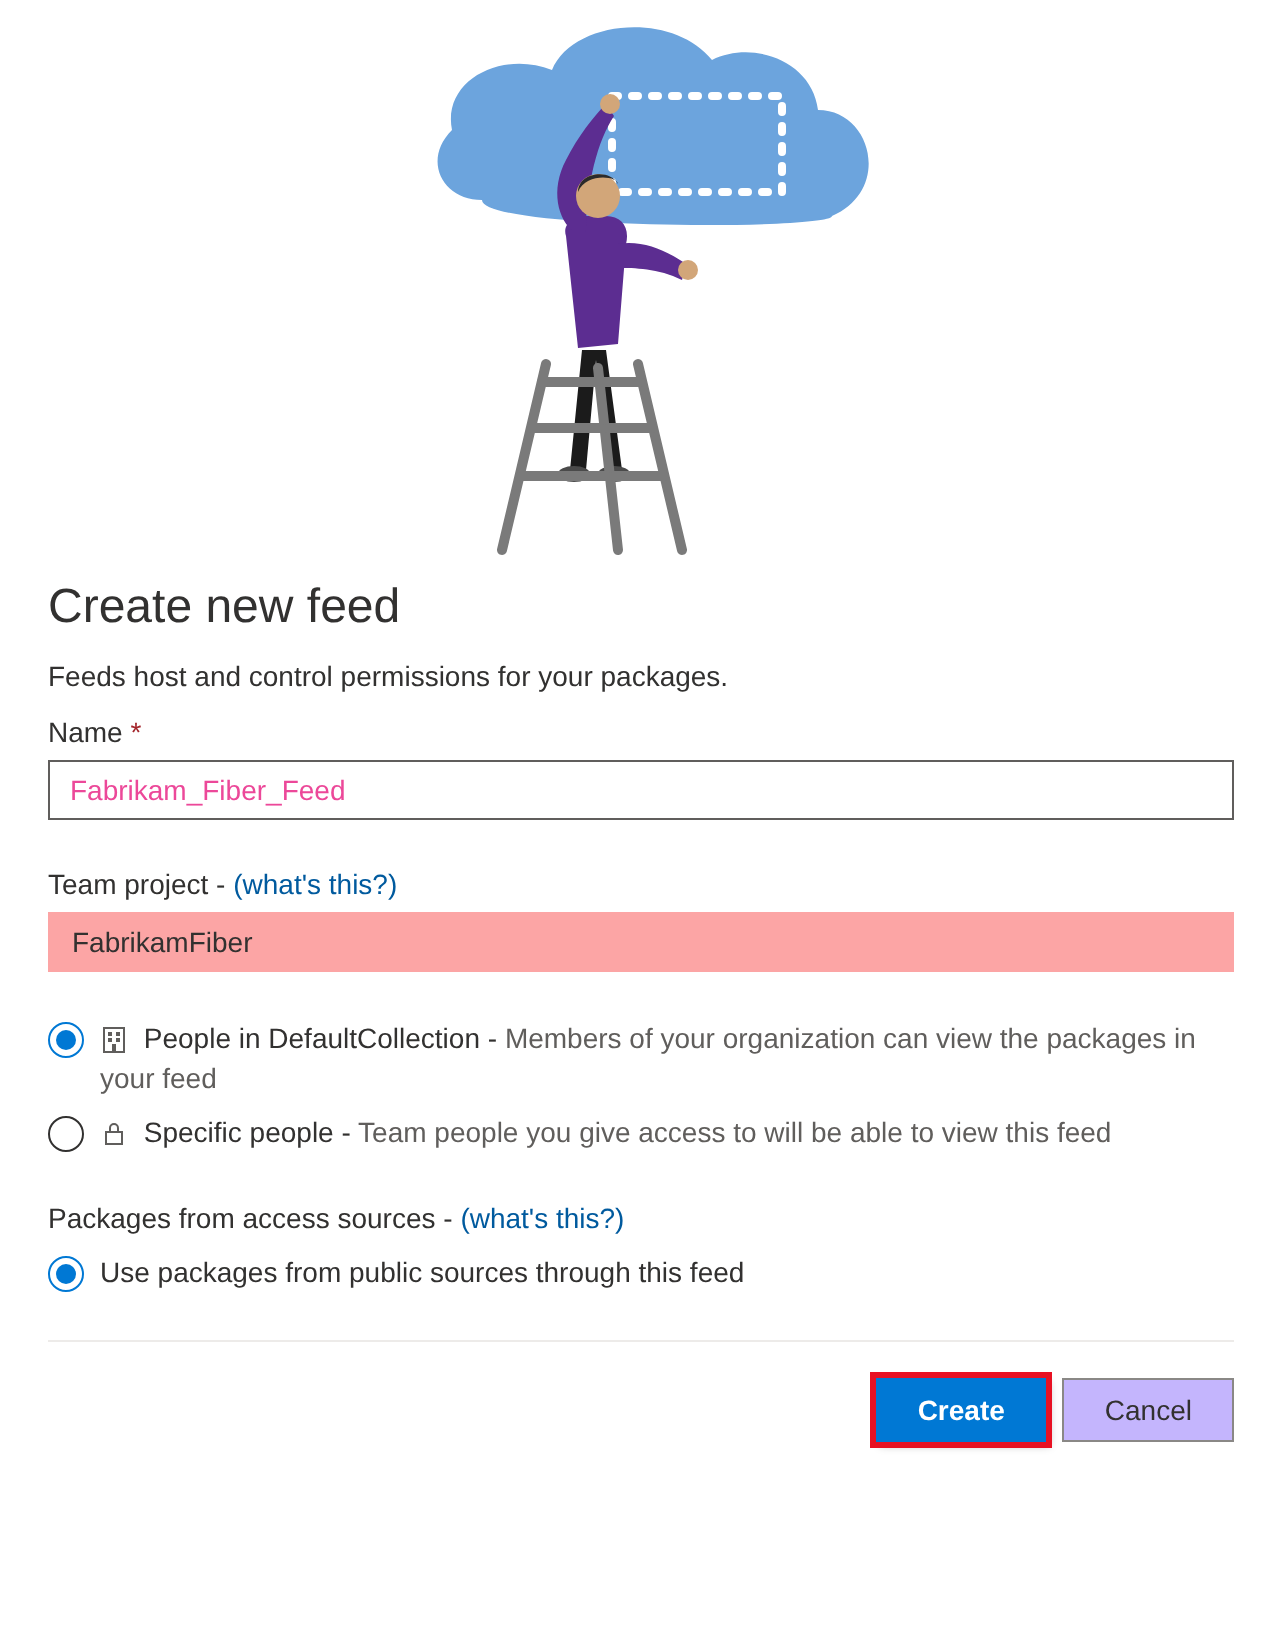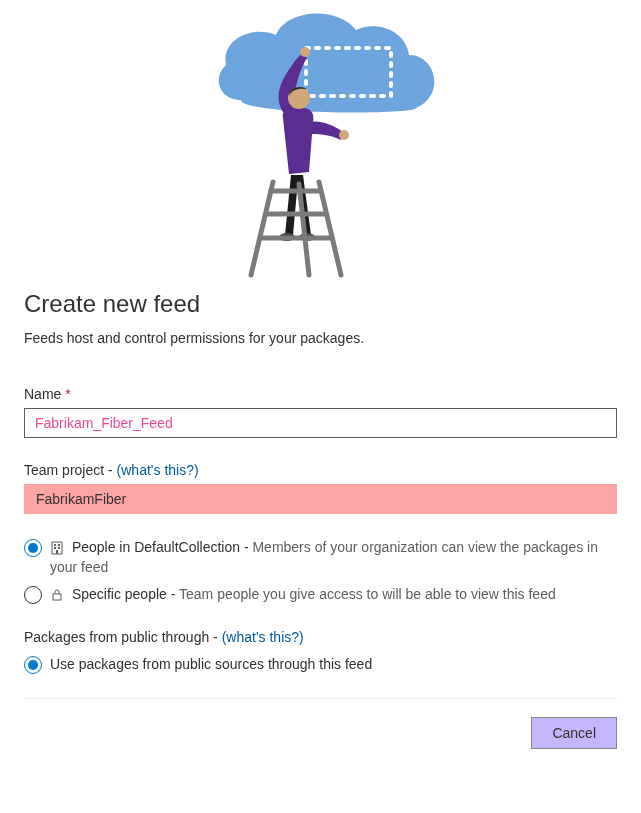--- a/index.html
+++ b/index.html
@@ -19,21 +19,21 @@
     h1.page-title {
       font-size: 24px;
       font-weight: 400;
       color: #323130;
       margin-bottom: 12px;
       margin-top: 6px;
     }
     .subtitle {
       font-size: 14px;
       color: #323130;
-      margin-bottom: 40px;
+      margin-bottom: 12px;
     }
     .field { margin-bottom: 24px; }
     .field-label {
       font-size: 14px;
       color: #323130;
       margin-bottom: 6px;
       display: block;
     }
     .required { color: #a4262c; }
     .link {
@@ -233,30 +233,31 @@
           </svg>
       </span>
       <span class="radio-label-main">Specific people -</span>
       <span class="radio-label-desc">Team people you give access to will be able to view this feed</span>
     </div>
   </div>
 </div>
 
 <div class="radio-group">
   <div class="section-label">
-    <span>Packages from public through -</span>
+    <span>Packages from access sources -</span>
     <a class="link">(what's this?)</a>
   </div>
 
   <div class="radio-row">
     <div class="radio selected"></div>
     <div class="radio-content">
       <span class="radio-label-main">Use packages from public sources through this feed</span>
     </div>
   </div>
 
 </div>
 
 <hr class="divider">
 
 <div class="button-row">
+  <button class="btn btn-primary highlighted">Create</button>
   <button class="btn btn-default">Cancel</button>
 </div>
 
 </body></html>

